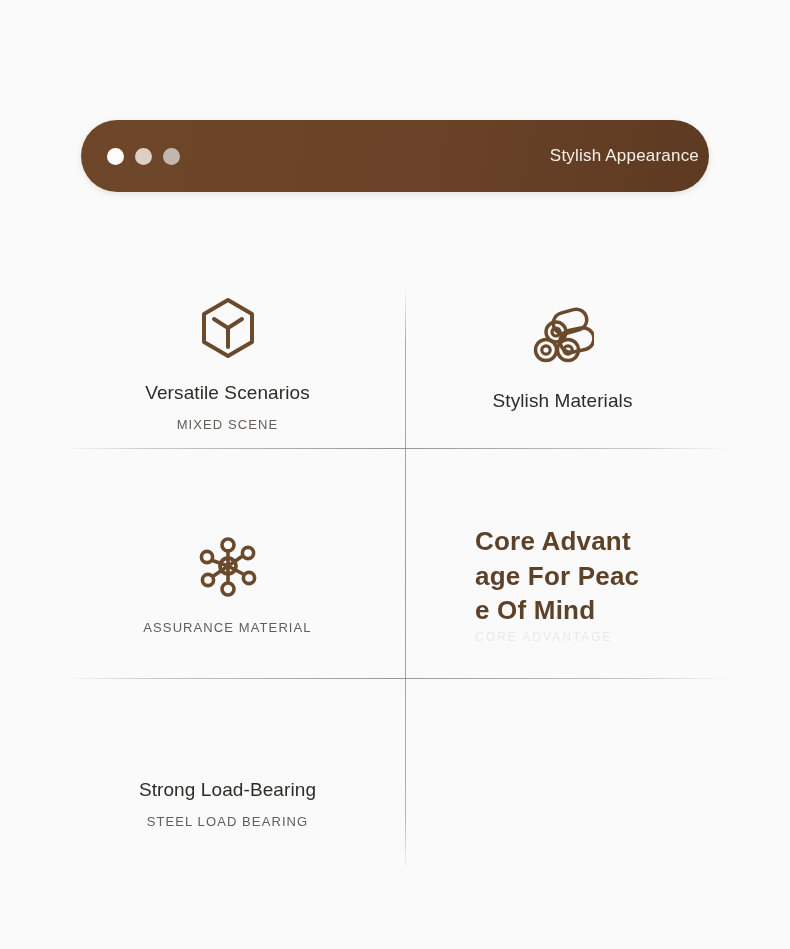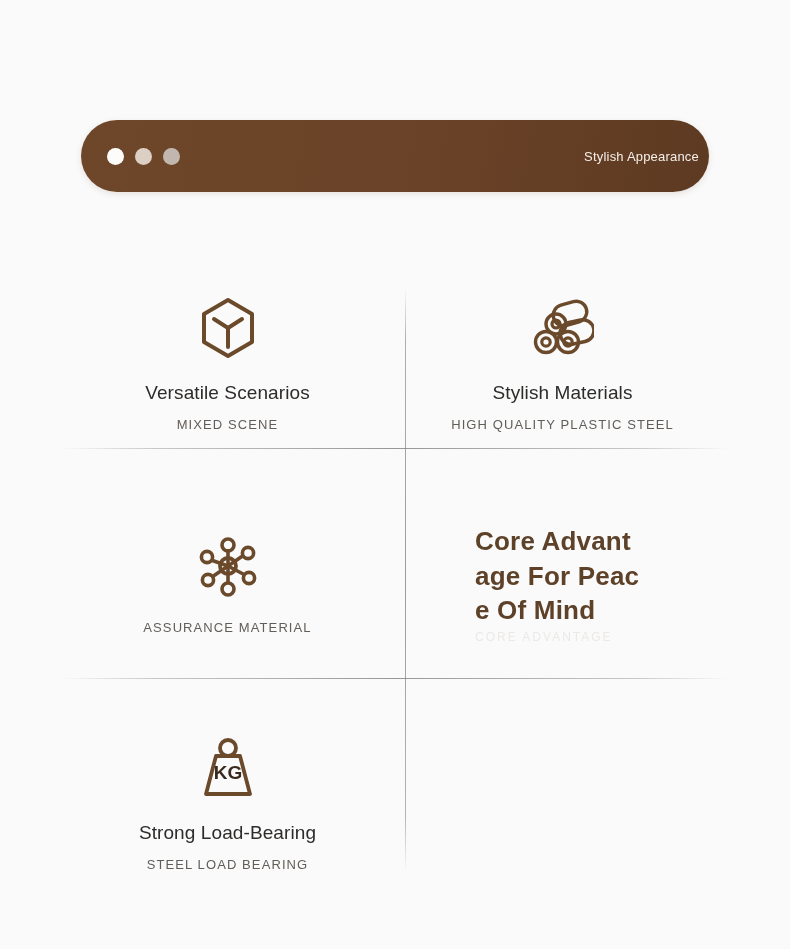--- a/index.html
+++ b/index.html
@@ -50,21 +50,21 @@
     display: block;
   }
   .dot-1 { background: #fdfcfa; }
   .dot-2 { background: #dccfc3; }
   .dot-3 { background: #c2b7ae; }
 
   .header-title {
     flex: 1 1 auto;
     text-align: right;
     color: #f5efe9;
-    font-size: 13px;
+    font-size: 17px;
     letter-spacing: 0.2px;
     white-space: nowrap;
     padding-right: 2px;
   }
 
   
   .grid {
     position: absolute;
     left: 60px;
     top: 254px;
@@ -215,21 +215,20 @@
           <rect x="28" y="23" width="34" height="22" rx="11" stroke="#6b4a2c" stroke-width="3.4" fill="none" transform="rotate(-12 45 34)"></rect>
           <circle cx="24" cy="26" r="10" stroke="#6b4a2c" stroke-width="3.4" fill="none"></circle>
           <circle cx="24" cy="26" r="4" stroke="#6b4a2c" stroke-width="3.2" fill="none"></circle>
           <circle cx="14" cy="44" r="10.5" stroke="#6b4a2c" stroke-width="3.4" fill="none"></circle>
           <circle cx="14" cy="44" r="4.2" stroke="#6b4a2c" stroke-width="3.2" fill="none"></circle>
           <circle cx="36" cy="44" r="10.5" stroke="#6b4a2c" stroke-width="3.4" fill="none"></circle>
           <circle cx="36" cy="44" r="4.2" stroke="#6b4a2c" stroke-width="3.2" fill="none"></circle>
         </svg>
       </div>
       <div class="cell-title">Stylish Materials</div>
-      <div class="cell-sub">HIGH QUALITY PLASTIC STEEL</div>
     </div>
 
     <div class="cell">
       <div class="icon-wrap">
         <svg width="62" height="62" viewBox="0 0 62 62" fill="none">
           <g stroke="#6b4a2c" stroke-width="3.6" fill="none">
             <line x1="31" y1="31" x2="31" y2="14"></line>
             <line x1="31" y1="31" x2="47" y2="20"></line>
             <line x1="31" y1="31" x2="48" y2="40"></line>
             <line x1="31" y1="31" x2="31" y2="49"></line>
@@ -248,25 +247,18 @@
       <div class="cell-sub">ASSURANCE MATERIAL</div>
     </div>
 
 
     <div class="cell cell-headline">
       <div class="headline">Core Advantage For Peace Of Mind</div>
       <div class="headline-sub">CORE ADVANTAGE</div>
     </div>
 
     <div class="cell">
-      <div class="icon-wrap">
-        <svg width="60" height="62" viewBox="0 0 60 62" fill="none">
-          <circle cx="30" cy="11" r="8" stroke="#6b4a2c" stroke-width="3.8" fill="none"></circle>
-          <path d="M18 19 L42 19 L52 57 L8 57 Z" stroke="#6b4a2c" stroke-width="3.8" stroke-linejoin="round" fill="none"></path>
-          <text x="30" y="42" text-anchor="middle" font-family="Liberation Sans, sans-serif" font-size="19" font-weight="bold" fill="#3b2a1c">KG</text>
-        </svg>
-      </div>
       <div class="cell-title">Strong Load-Bearing</div>
       <div class="cell-sub">STEEL LOAD BEARING</div>
     </div>
 
   </div>
 </div>
 
 </body></html>

